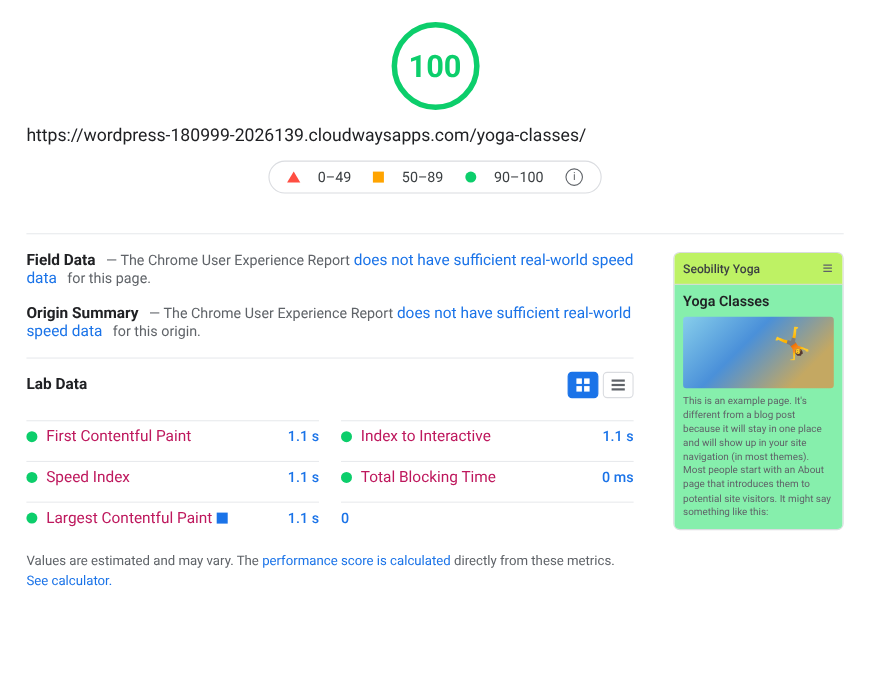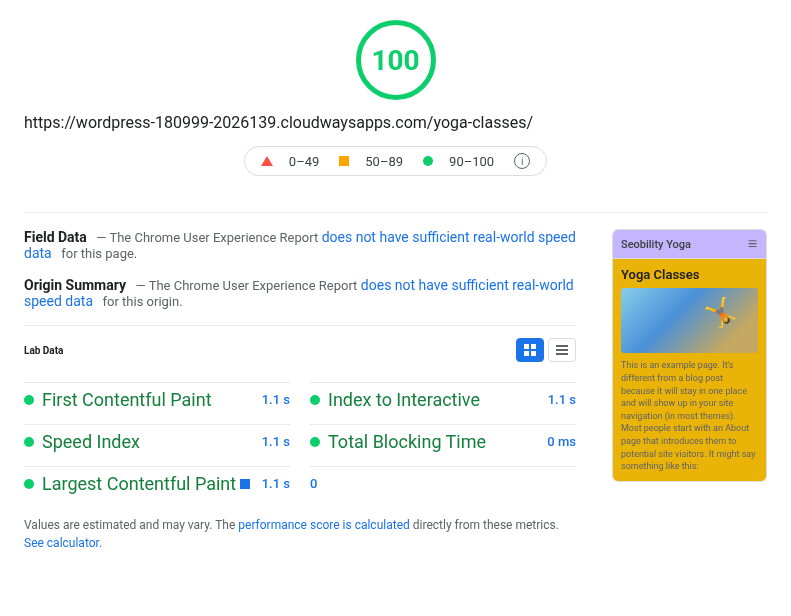--- a/index.html
+++ b/index.html
@@ -139,21 +139,21 @@
       align-items: center;
       justify-content: space-between;
       margin-bottom: 12px;
       padding-bottom: 8px;
       border-top: 1px solid #e8eaed;
       padding-top: 12px;
     }
 
     .lab-data-title {
       font-weight: 700;
-      font-size: 10px;
+      font-size: 14px;
       color: #202124;
     }
 
     .view-toggle {
       display: flex;
       gap: 4px;
     }
 
     .toggle-btn {
       width: 28px;
@@ -199,22 +199,22 @@
 
     .metric-dot {
       width: 10px;
       height: 10px;
       border-radius: 50%;
       background: #0cce6b;
       flex-shrink: 0;
     }
 
     .metric-name {
-      font-size: 18px;
-      color: #15803d;
+      font-size: 14px;
+      color: #be185d;
       display: flex;
       align-items: center;
       gap: 4px;
     }
 
     .metric-info-square {
       width: 10px;
       height: 10px;
       background: #1a73e8;
       display: inline-block;
@@ -239,21 +239,21 @@
       flex-shrink: 0;
     }
 
     .browser-frame {
       border: 1px solid #dadce0;
       border-radius: 6px;
       overflow: hidden;
     }
 
     .browser-toolbar {
-      background: #c4b5fd;
+      background: #bef264;
       padding: 6px 8px;
       display: flex;
       align-items: center;
       justify-content: space-between;
       border-bottom: 1px solid #dadce0;
     }
 
     .browser-site-name {
       font-size: 11px;
       color: #3c4043;
@@ -262,21 +262,21 @@
 
     .browser-menu {
       font-size: 16px;
       color: #5f6368;
       letter-spacing: 1px;
       line-height: 1;
     }
 
     .browser-content {
       padding: 8px;
-      background: #eab308;
+      background: #86efac;
     }
 
     .page-title-small {
       font-size: 13px;
       font-weight: 600;
       color: #202124;
       margin-bottom: 6px;
     }
 
     .page-image {

